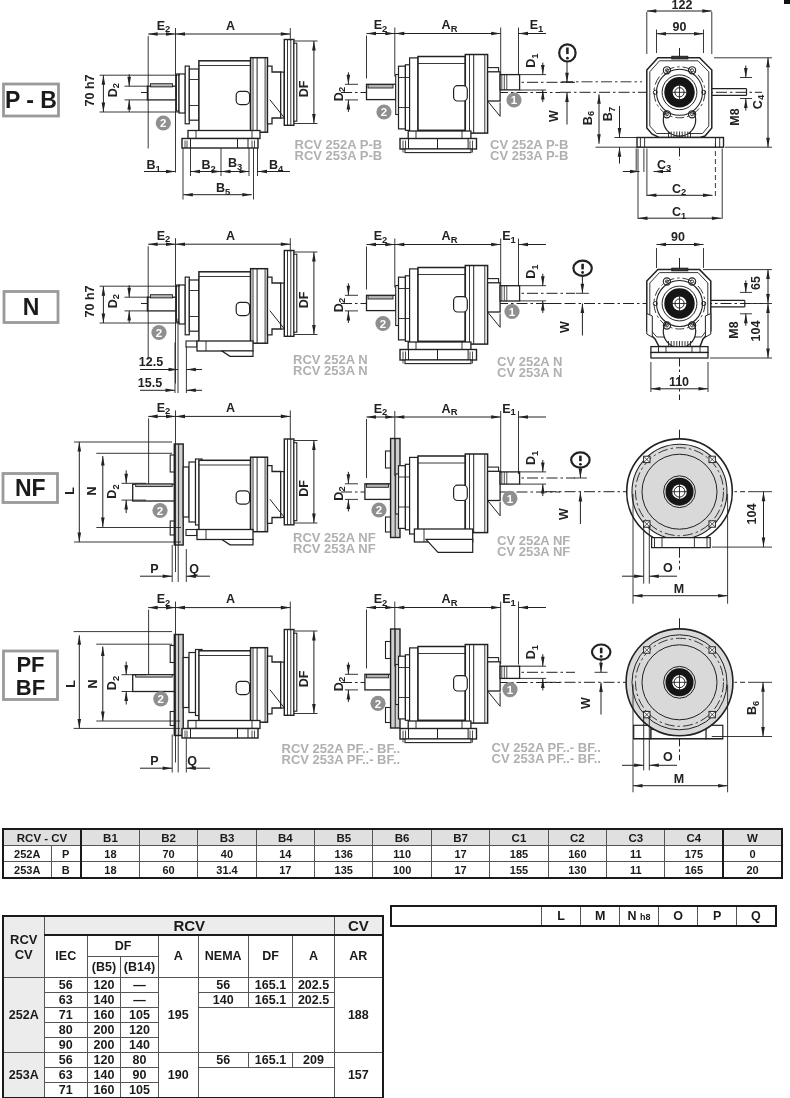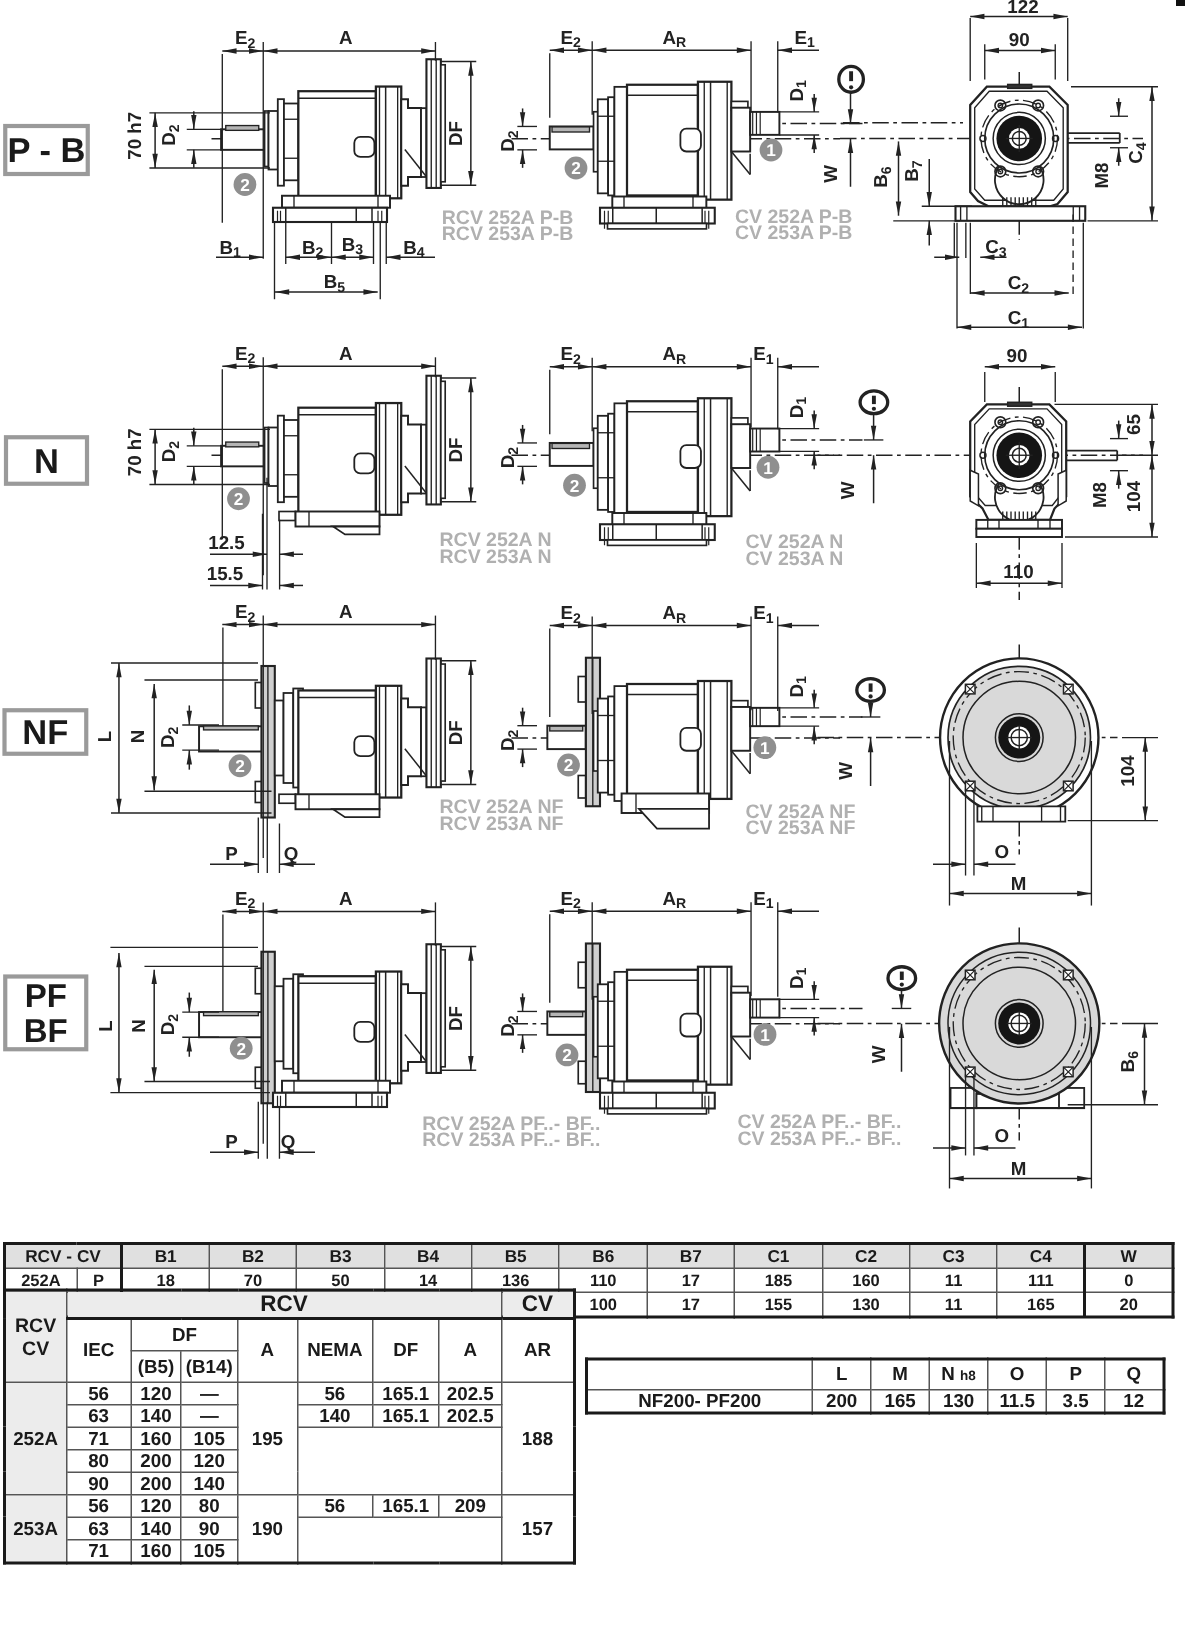--- a/index.html
+++ b/index.html
@@ -978,50 +978,50 @@
         <td>C2</td>
         <td>C3</td>
         <td>C4</td>
         <td class="bL">W</td>
       </tr>
       <tr>
         <td class="g">252A</td>
         <td class="g bR">P</td>
         <td>18</td>
         <td>70</td>
-        <td>50</td>
+        <td>40</td>
         <td>14</td>
         <td>136</td>
         <td>110</td>
         <td>17</td>
         <td>185</td>
         <td>160</td>
         <td>11</td>
-        <td>111</td>
+        <td>175</td>
         <td class="bL">0</td>
       </tr>
       <tr>
         <td class="g">253A</td>
         <td class="g bR">B</td>
         <td>18</td>
         <td>60</td>
         <td>31.4</td>
         <td>17</td>
         <td>135</td>
         <td>100</td>
         <td>17</td>
         <td>155</td>
         <td>130</td>
         <td>11</td>
         <td>165</td>
         <td class="bL">20</td>
       </tr>
     </tbody>
   </table>
-<table class="t2" style="left:2px;top:859px;width:380px;border-radius:26px;">
+<table class="t2" style="left:2px;top:915px;width:380px;border-radius:26px;">
     <colgroup>
       <col style="width:41px">
       <col style="width:43.5px">
       <col style="width:33px">
       <col style="width:38px">
       <col style="width:39.5px">
       <col style="width:50.5px">
       <col style="width:44px">
       <col style="width:42px">
       <col style="width:48px">
@@ -1117,22 +1117,13 @@
     <tbody>
       <tr style="height:20px">
         <td></td>
         <td>L</td>
         <td>M</td>
         <td>N <span style="font-size:9px">h8</span></td>
         <td>O</td>
         <td>P</td>
         <td>Q</td>
       </tr>
-      <tr>
-        <td>NF200- PF200</td>
-        <td>200</td>
-        <td>165</td>
-        <td>130</td>
-        <td>11.5</td>
-        <td>3.5</td>
-        <td>12</td>
-      </tr>
     </tbody>
   </table>
 </body></html>

